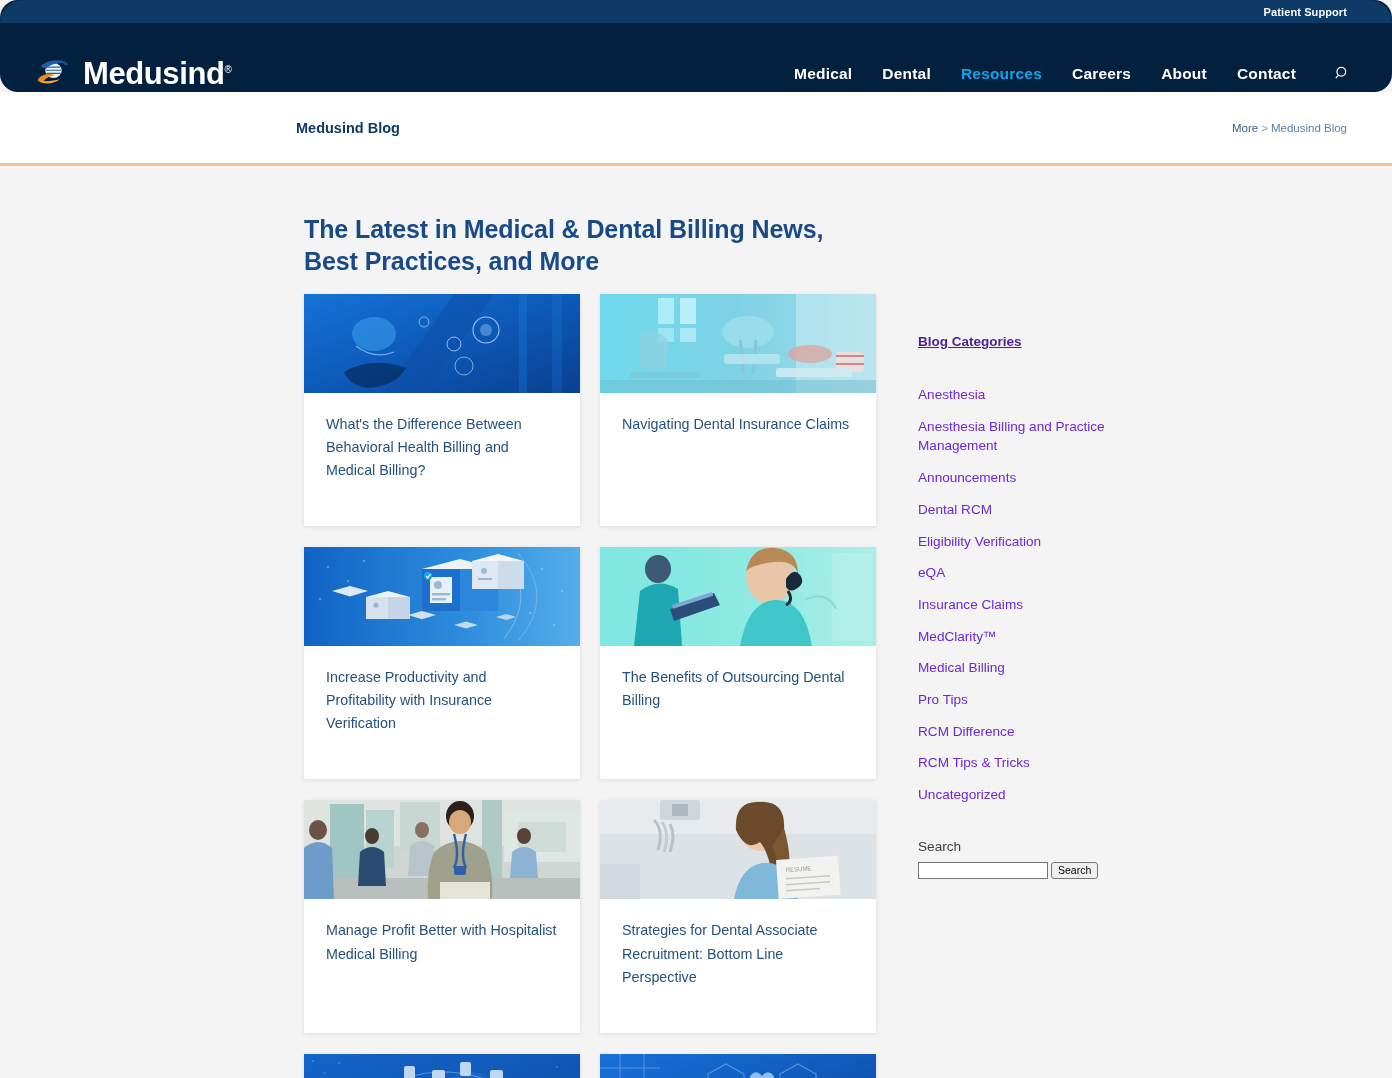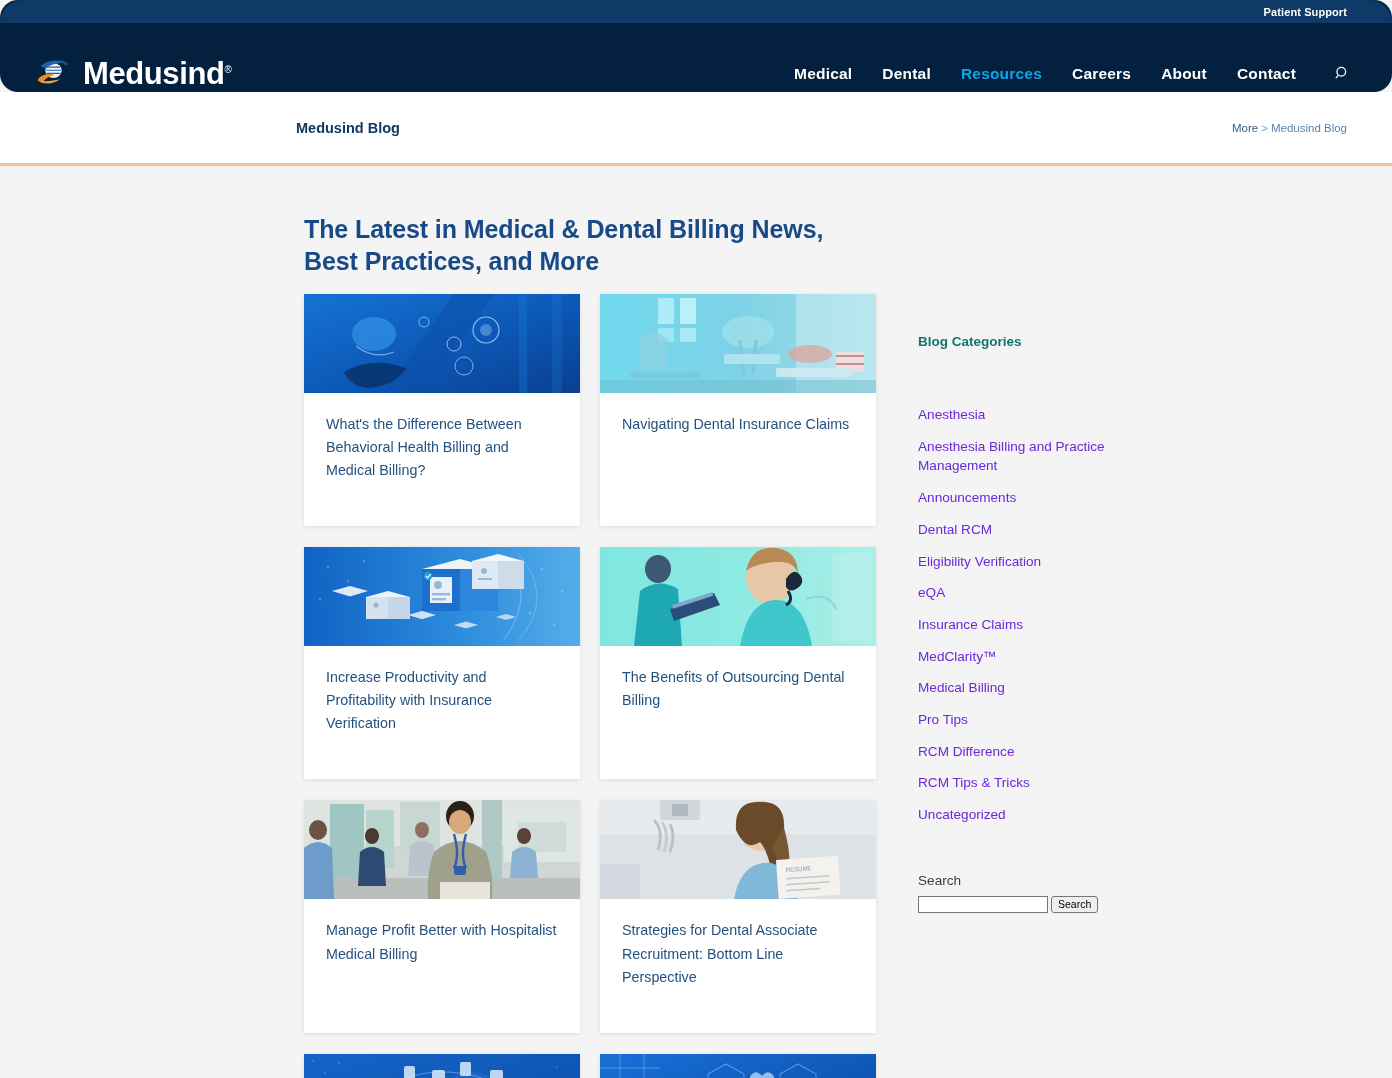--- a/index.html
+++ b/index.html
@@ -165,37 +165,38 @@
     font-weight: normal;
   }
   .card.tall .card-body { padding-bottom: 44px; }
 
   
   .sidebar {
     width: 300px;
     padding: 168px 0 0 8px;
   }
   .side-title {
-    color: #0f766e;
+    color: #4c1d95;
     font-size: 13.5px;
     font-weight: bold;
-    margin-bottom: 56px;
+    margin-bottom: 36px;
+    text-decoration: underline;
   }
   .cat-list { list-style: none; }
   .cat-list li { margin-bottom: 12px; }
   .cat-list li a {
     color: #6d28d9;
     font-size: 13.6px;
     line-height: 1.45;
     text-decoration: none;
     cursor: pointer;
     display: inline-block;
     max-width: 195px;
   }
-  .search-block { margin-top: 48px; }
+  .search-block { margin-top: 34px; }
   .search-label {
     color: #3d3d3d;
     font-size: 13.6px;
     margin-bottom: 8px;
   }
   .search-row { display: flex; align-items: stretch; }
   .search-input {
     width: 130px;
     height: 17px;
     border: 1px solid #767676;

